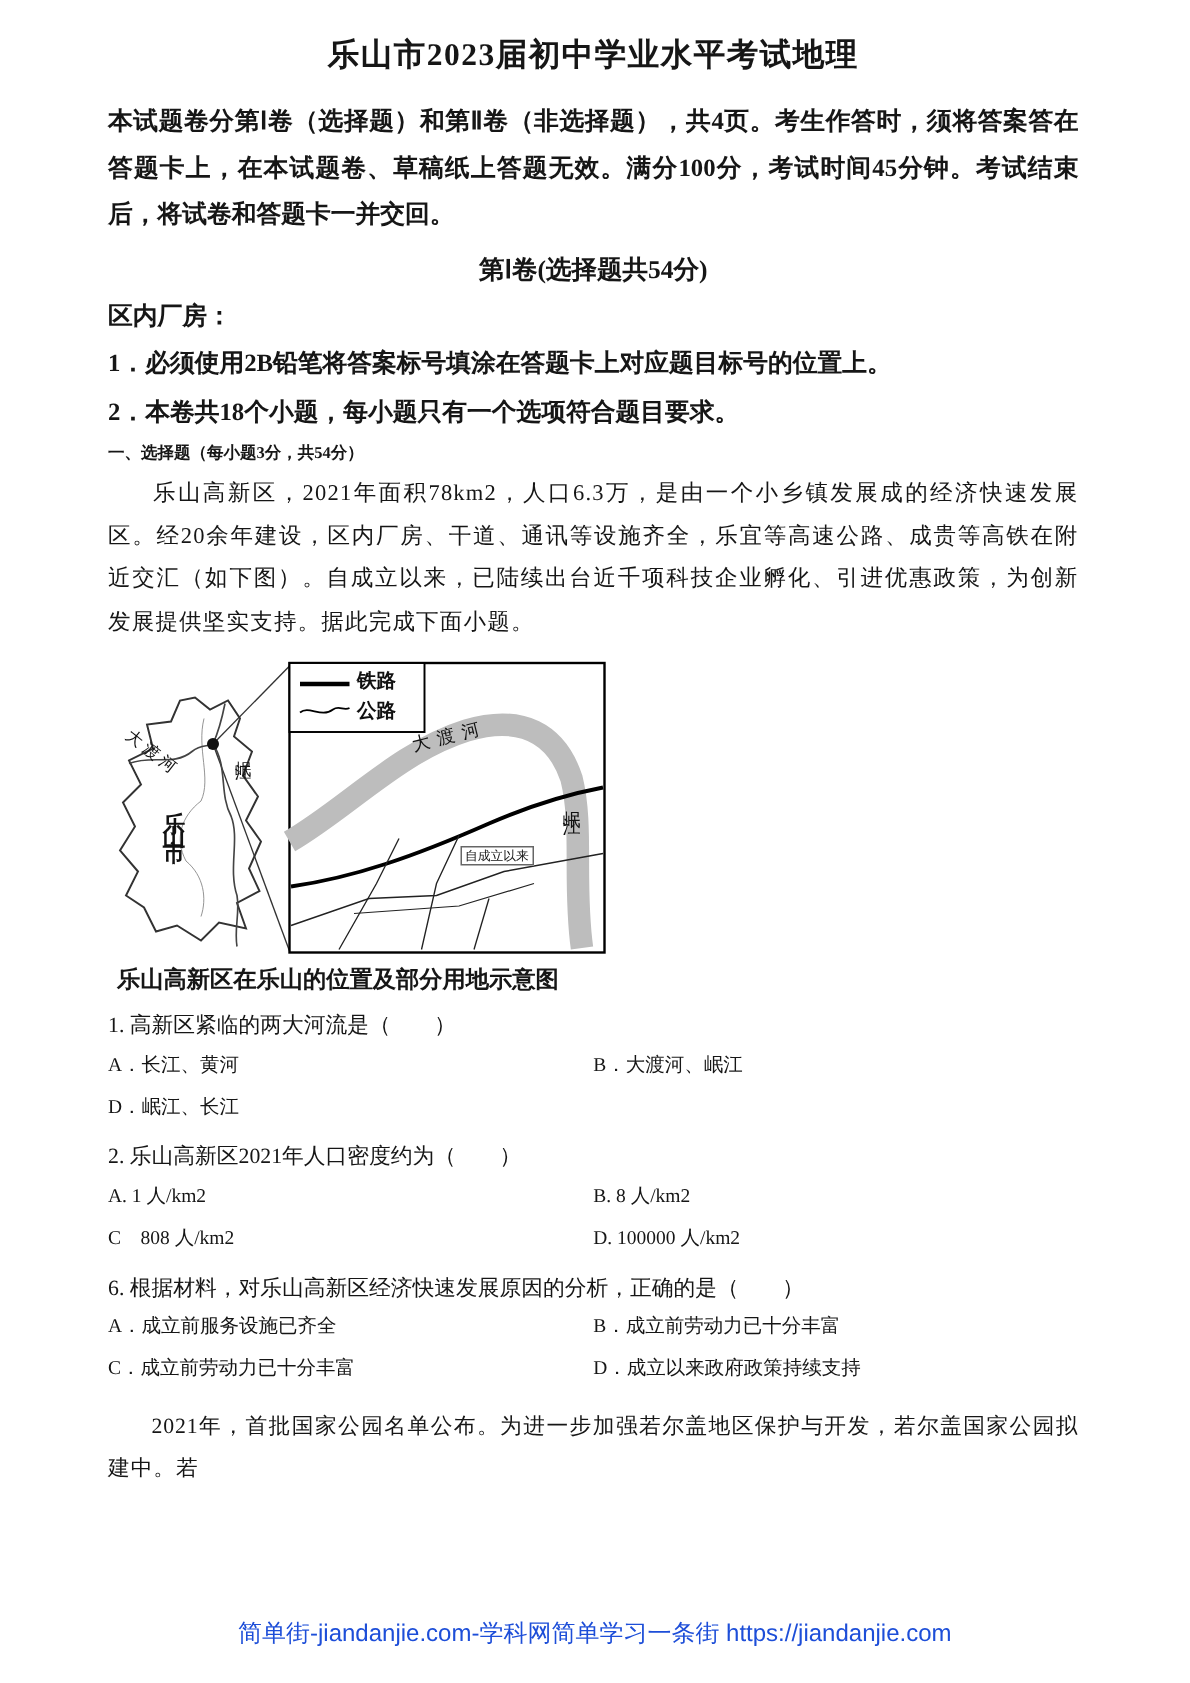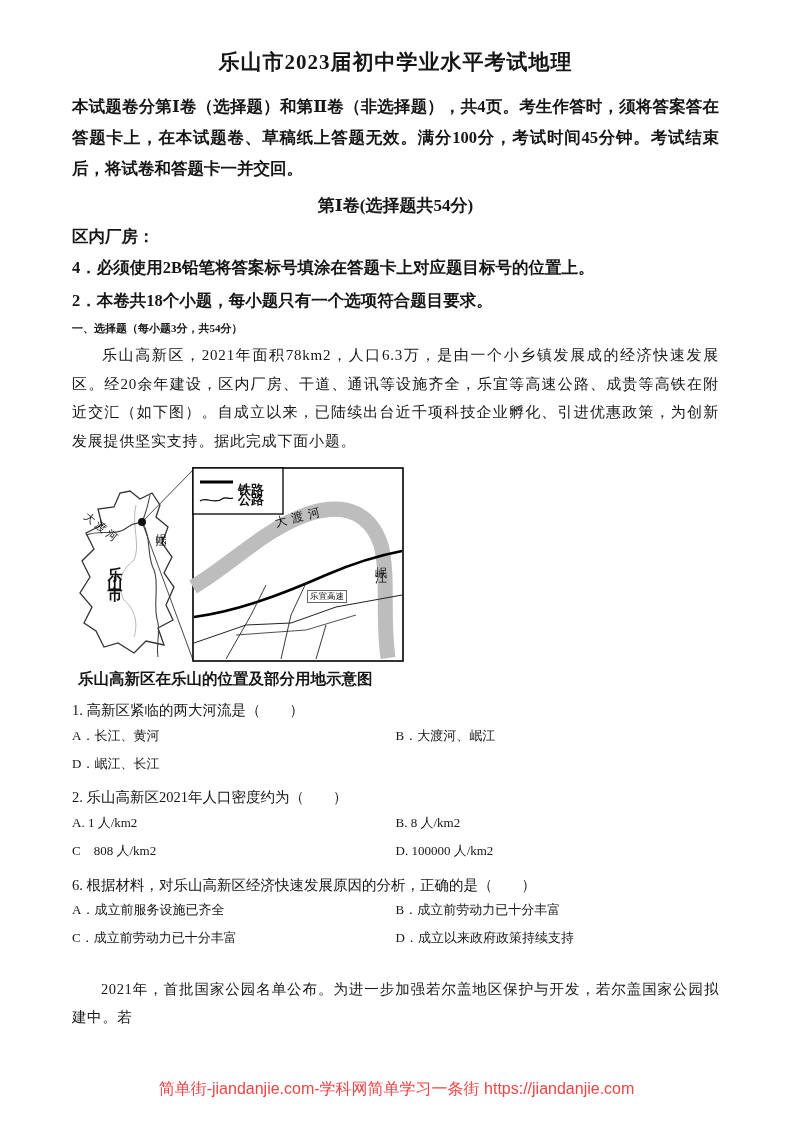--- a/index.html
+++ b/index.html
@@ -4,46 +4,46 @@
 <style>
   * { margin:0; padding:0; box-sizing:border-box; }
   html,body { width:793px; height:1122px; }
   body {
     background:#ffffff;
     color:#161616;
     font-family:"Liberation Serif","DejaVu Serif",serif;
     position:relative;
     overflow:hidden;
   }
-  .page { padding:48px 74px 0 72px; }
+  .page { padding:22px 74px 0 72px;font-family:Liberation Serif, serif; }
 
   .title { font-size:21px; font-weight:bold; text-align:center; margin-bottom:15px; letter-spacing:1px; }
   .intro { font-size:16.5px; font-weight:bold; line-height:1.88; text-align:justify; }
   .section-title { font-size:17px; font-weight:bold; text-align:center; margin:10px 0 6px; }
   .note-head { font-size:16.5px; font-weight:bold; line-height:1.7; }
   .note { font-size:16.5px; font-weight:bold; line-height:2.0; }
   .part-title { font-size:11px; font-weight:bold; line-height:2.0; }
   .passage { font-size:15px; line-height:1.9; text-indent:2em; text-align:justify; letter-spacing:0.8px; margin-top:2px; }
 
   .map-wrap { position:relative; width:334px; height:198px; margin:10px 0 4px 4px; }
   .map-wrap svg { position:absolute; inset:0; }
   .map-label { position:absolute; white-space:nowrap; color:#111; }
   .v { writing-mode:vertical-rl; text-orientation:upright; }
 
   .caption { font-size:15.5px; font-weight:bold; margin:6px 0 2px 6px; }
 
   .stem { font-size:14.5px; line-height:1.55; margin-top:9px; }
   .opts { display:grid; grid-template-columns:1fr 1fr; font-size:13px; line-height:2.15; }
-  .passage2 { font-size:14.5px; line-height:1.9; text-indent:2em; text-align:justify; letter-spacing:0.6px; margin-top:24px; }
+  .passage2 { font-size:14.5px; line-height:1.9; text-indent:2em; text-align:justify; letter-spacing:0.6px; margin-top:12px; }
 
   .footer { position:absolute; left:0; right:0; bottom:22px; text-align:center;
-            font-size:16px; color:#ef4444; font-family:"Liberation Sans","DejaVu Sans",sans-serif; }
+            font-size:16px; color:#1d4ed8; font-family:"Liberation Sans","DejaVu Sans",sans-serif; }
   .footer span { cursor:pointer; }
 
-  .lgd-railway { left:162px; top:6px;  font-size:13px; font-weight:bold;margin-top:10px; }
+  .lgd-railway { left:162px; top:6px;  font-size:13px; font-weight:bold; }
   .lgd-road    { left:162px; top:26px; font-size:13px; font-weight:bold; }
   .lbl-dadu-left { left:14px; top:44px; font-size:11px; letter-spacing:3px;
                    transform:rotate(38deg); transform-origin:0 0; }
   .lbl-min-left  { left:77px; top:60px; font-size:11px; letter-spacing:2px; }
   .lbl-leshan    { left:29px; top:90px; font-size:15px; font-weight:bold; letter-spacing:9px; }
   .lbl-dadu-inset{ left:197px; top:50px; font-size:12px; letter-spacing:5px;
                    transform:rotate(-14deg); transform-origin:0 0; }
   .lbl-min-inset { left:296px; top:92px; font-size:12px; letter-spacing:5px; }
   .lbl-expwy     { left:231px; top:125px; font-size:8.5px; line-height:11px;
                    border:1px solid #666; background:#fff; padding:0 2px; }
@@ -53,21 +53,21 @@
 
 <div class="page">
 
   <h1 class="title">乐山市2023届初中学业水平考试地理</h1>
 
   <p class="intro">本试题卷分第Ⅰ卷（选择题）和第Ⅱ卷（非选择题），共4页。考生作答时，须将答案答在答题卡上，在本试题卷、草稿纸上答题无效。满分100分，考试时间45分钟。考试结束后，将试卷和答题卡一并交回。</p>
 
   <h2 class="section-title">第Ⅰ卷(选择题共54分)</h2>
 
   <p class="note-head">区内厂房：</p>
-  <p class="note">4．必须使用2B铅笔将答案标号填涂在答题卡上对应题目标号的位置上。</p>
+  <p class="note">1．必须使用2B铅笔将答案标号填涂在答题卡上对应题目标号的位置上。</p>
   <p class="note">2．本卷共18个小题，每小题只有一个选项符合题目要求。</p>
 
   <p class="part-title">一、选择题（每小题3分，共54分）</p>
 
   <p class="passage">乐山高新区，2021年面积78km2，人口6.3万，是由一个小乡镇发展成的经济快速发展区。经20余年建设，区内厂房、干道、通讯等设施齐全，乐宜等高速公路、成贵等高铁在附近交汇（如下图）。自成立以来，已陆续出台近千项科技企业孵化、引进优惠政策，为创新发展提供坚实支持。据此完成下面小题。</p>
 
   <div class="map-wrap">
     <svg viewBox="0 0 334 198" width="334" height="198">
 
       <path d="M66,57 L117,5" stroke="#333" stroke-width="0.9" fill="none"></path>
@@ -98,21 +98,21 @@
       <path d="M124,36 C130,31 138,40 146,34 C150,31 153,35 157,33" fill="none" stroke="#000" stroke-width="1.2"></path>
     </svg>
 
     <div class="map-label lgd-railway">铁路</div>
     <div class="map-label lgd-road">公路</div>
     <div class="map-label lbl-dadu-left">大渡河</div>
     <div class="map-label v lbl-min-left">岷江</div>
     <div class="map-label v lbl-leshan">乐山市</div>
     <div class="map-label lbl-dadu-inset">大渡河</div>
     <div class="map-label v lbl-min-inset">岷江</div>
-    <div class="map-label lbl-expwy">乐宜高速</div>
+    <div class="map-label lbl-expwy">自成立以来</div>
   </div>
 
   <p class="caption">乐山高新区在乐山的位置及部分用地示意图</p>
 
   <div>
     <p class="stem">1. 高新区紧临的两大河流是（　　）</p>
     <div class="opts">
       <div>A．长江、黄河</div>
       <div>B．大渡河、岷江</div>
       <div>D．岷江、长江</div>

